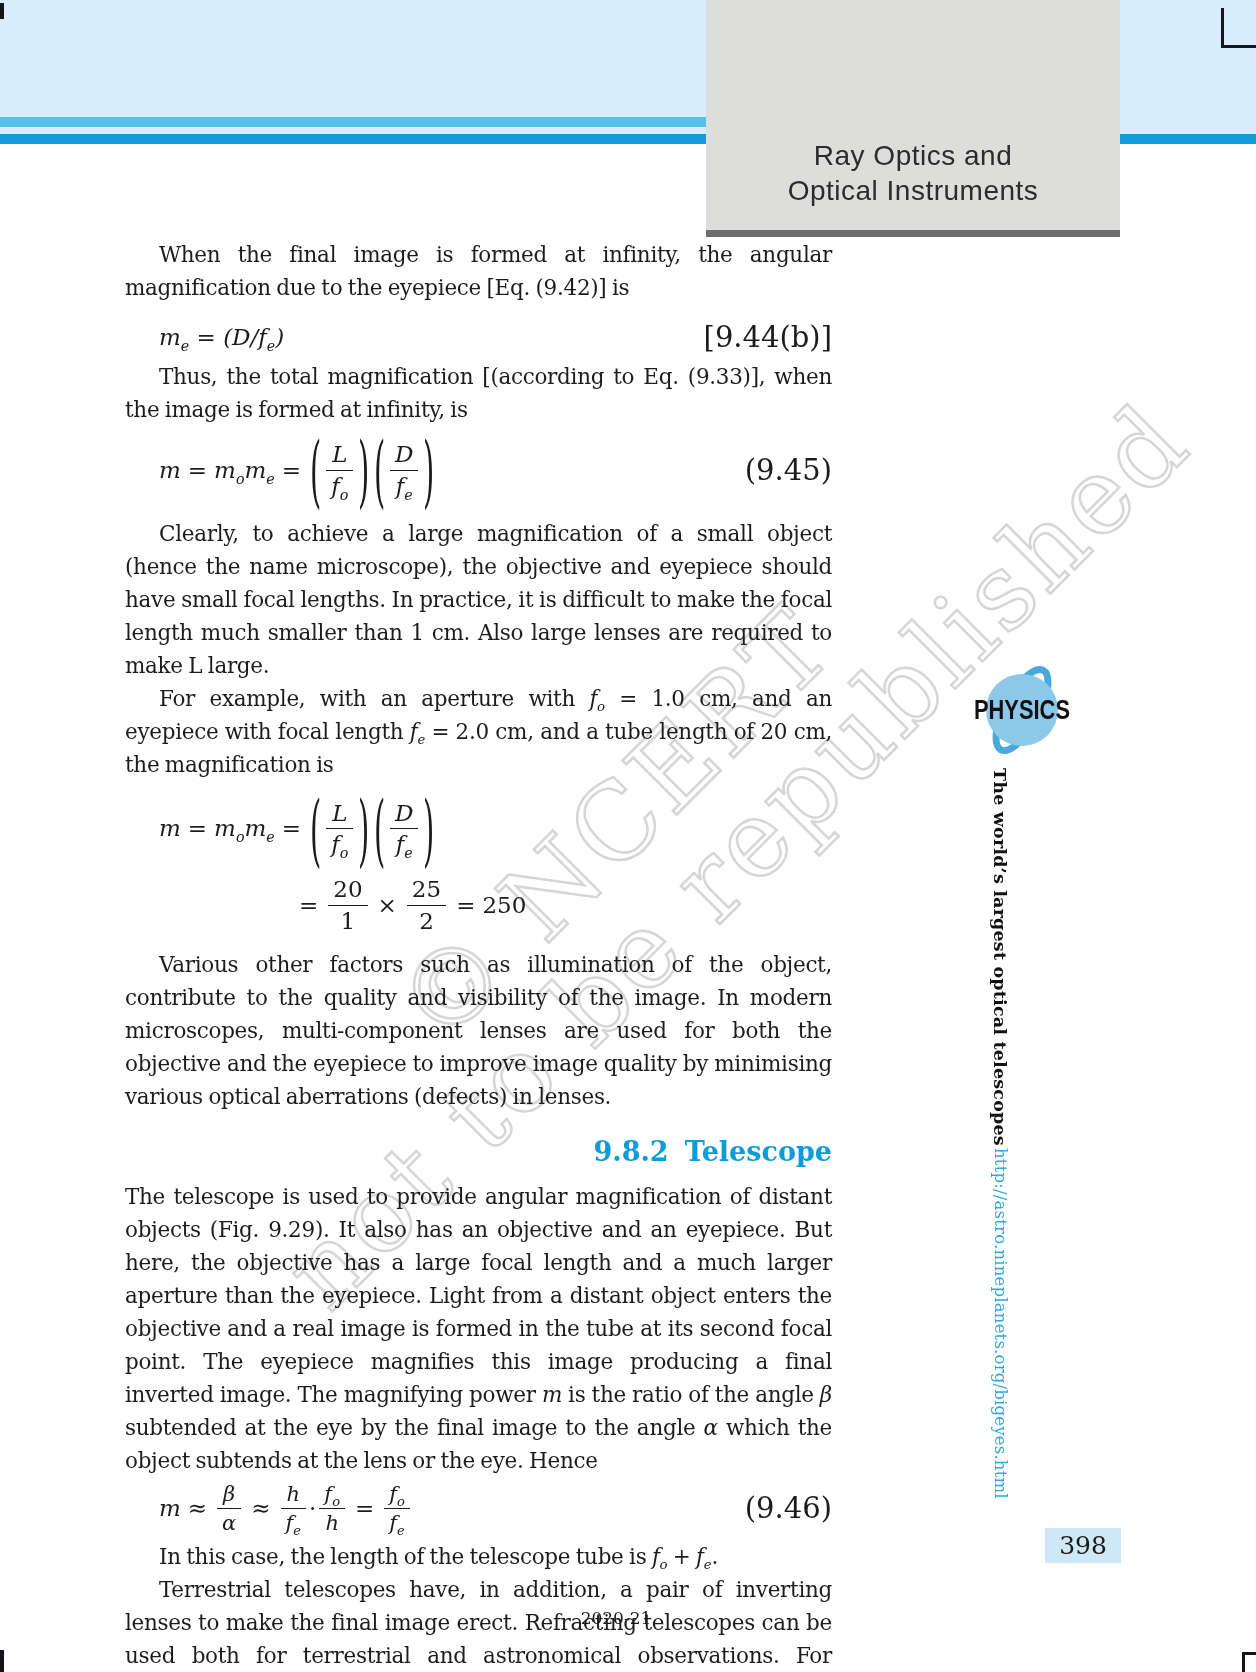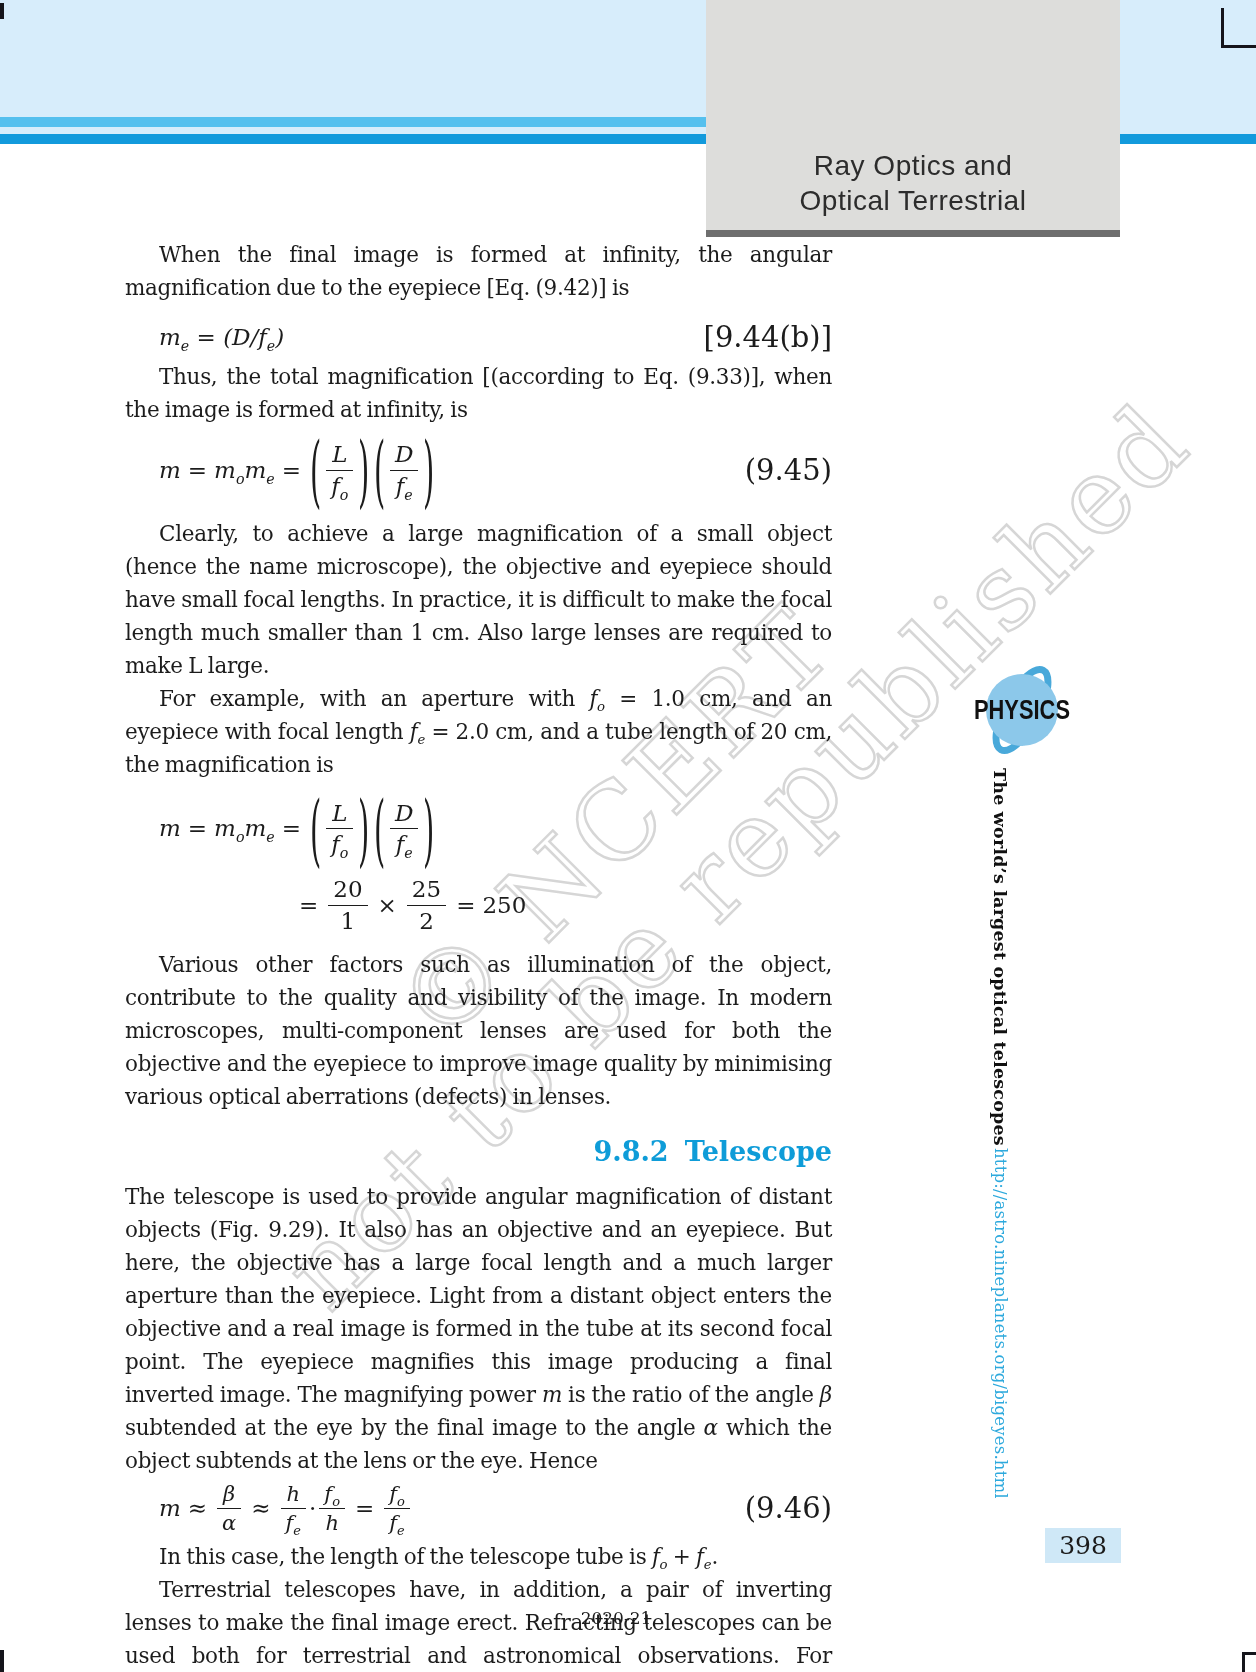--- a/index.html
+++ b/index.html
@@ -7,21 +7,21 @@
         font-family:"DejaVu Serif",serif;color:#1c1c1c;}
 
   
   .band-light{position:absolute;left:0;top:0;width:1256px;height:135px;background:#d7edfb;z-index:1;}
   .stripe-mid{position:absolute;left:0;top:117px;width:706px;height:10px;background:#55c0ee;z-index:2;}
   .stripe-dark{position:absolute;left:0;top:134px;width:1256px;height:10px;background:#129adc;z-index:2;}
 
   .chapter-box{position:absolute;left:706px;top:0;width:414px;height:237px;background:#dddddb;
                border-bottom:7px solid #6e6e6e;box-sizing:border-box;z-index:3;
                display:flex;flex-direction:column;justify-content:flex-end;align-items:center;
-               padding-bottom:12px;}
+               padding-bottom:22px;}
   .chapter-box .t{font-family:"Liberation Sans",sans-serif;font-size:28px;line-height:35px;
                   color:#2c2c2c;letter-spacing:0.5px;}
 
   
   .mark{position:absolute;z-index:6;}
   .mark-tl{left:0;top:3px;width:4px;height:16px;background:#15151b;}
   .mark-tr{left:1221px;top:8px;width:33px;height:37px;border-left:3px solid #15151b;border-bottom:3px solid #15151b;}
   .mark-bl{left:0;top:1650px;width:4px;height:22px;background:#15151b;}
   .mark-br{left:1242px;top:1652px;width:14px;height:20px;border-left:3px solid #15151b;border-top:3px solid #15151b;}
 
@@ -82,21 +82,21 @@
 </head>
 <body>
 
 <div class="page">
 
   <div class="band-light"></div>
   <div class="stripe-mid"></div>
   <div class="stripe-dark"></div>
   <div class="chapter-box">
     <div class="t">Ray Optics and</div>
-    <div class="t">Optical Terrestrial</div>
+    <div class="t">Optical Instruments</div>
   </div>
 
   <div class="mark mark-tl"></div>
   <div class="mark mark-tr"></div>
   <div class="mark mark-bl"></div>
   <div class="mark mark-br"></div>
 
   <div class="watermark">
     <span class="wm1">© NCERT</span>
     <span class="wm2">not to be republished</span>

